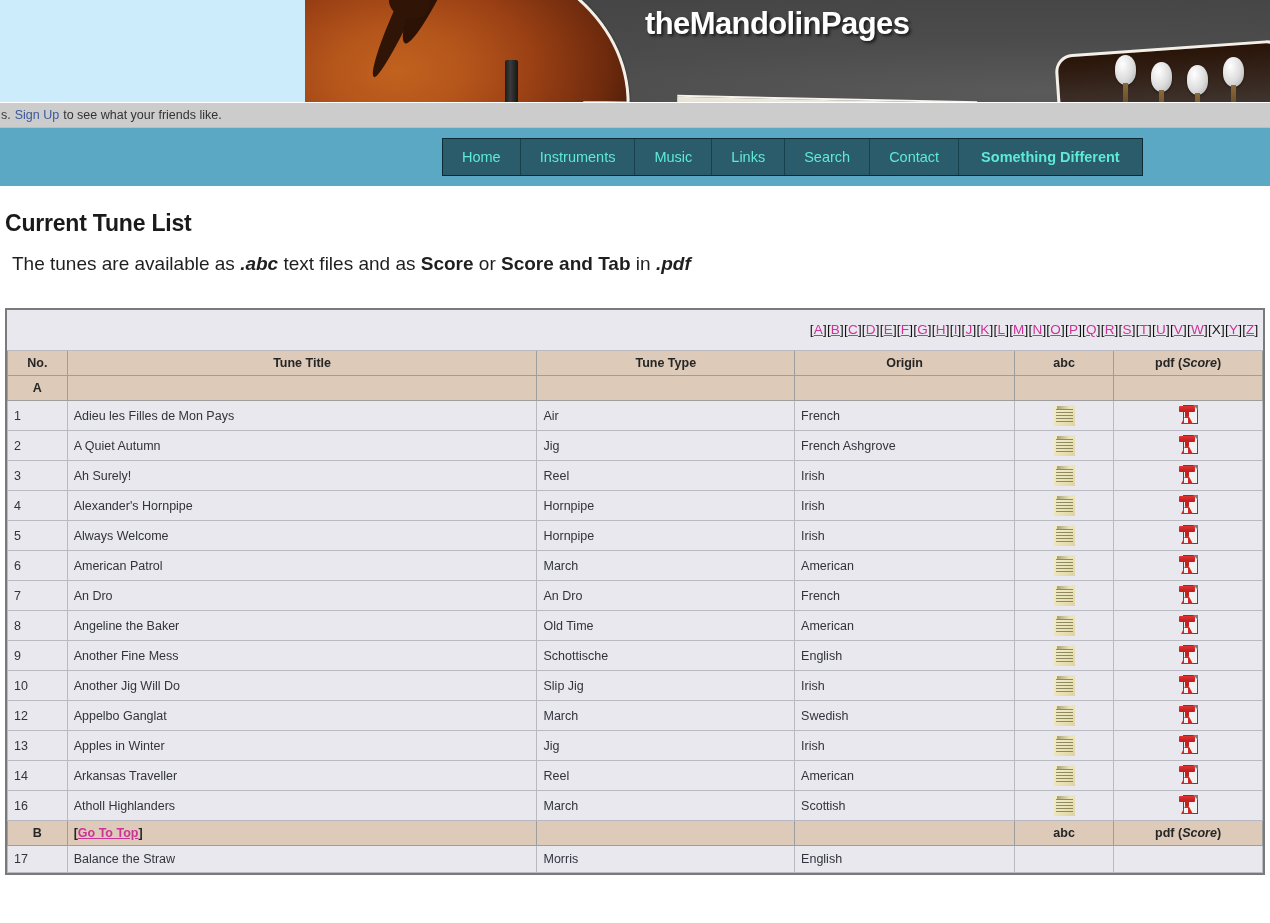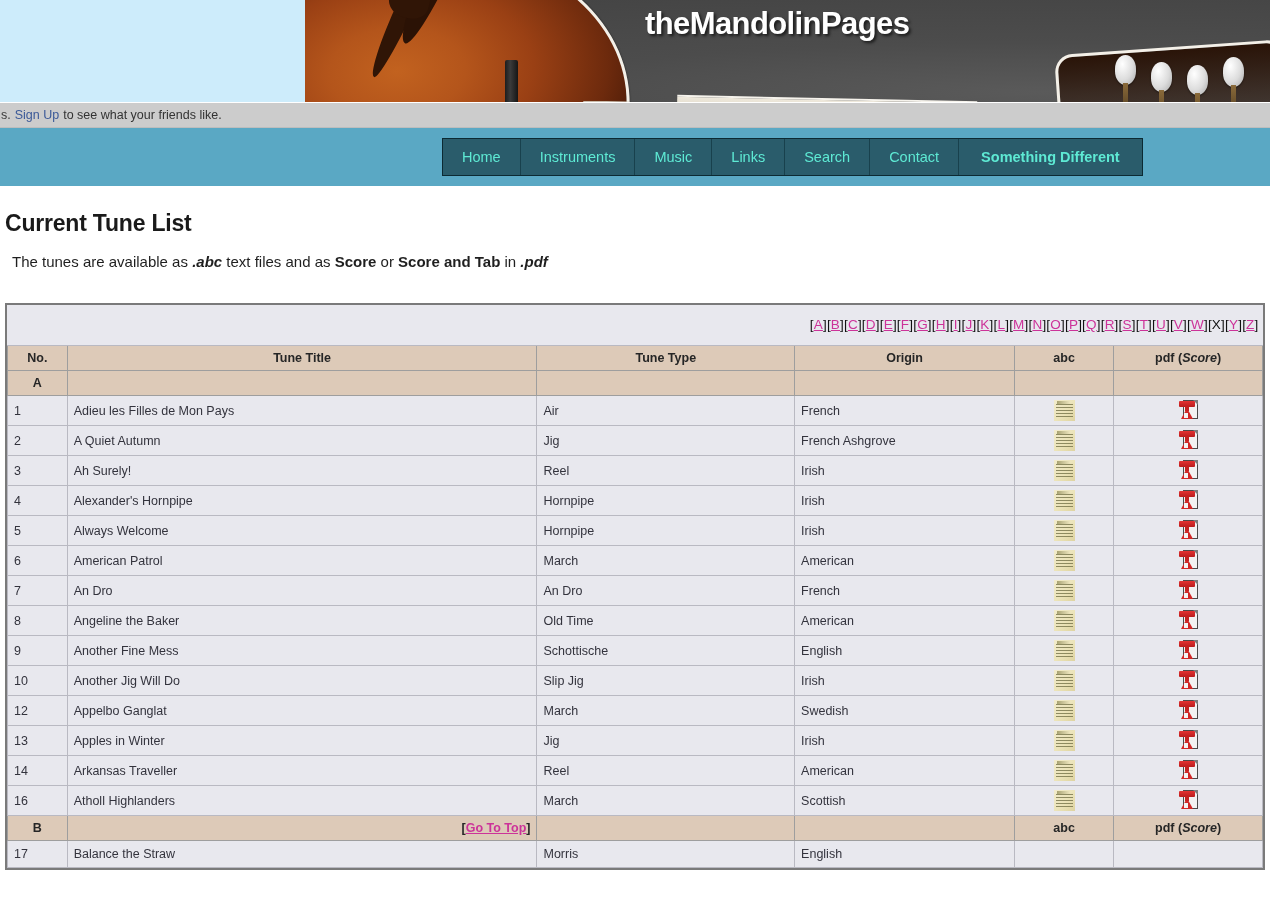--- a/index.html
+++ b/index.html
@@ -173,21 +173,21 @@
   .page-title {
     margin: 0;
     padding: 24px 0 0 5px;
     font-size: 23px;
     font-weight: bold;
     color: #1a1a1a;
     letter-spacing: -0.2px;
   }
   .intro {
     padding: 16px 0 0 12px;
-    font-size: 15px;
+    font-size: 19px;
     color: #1f1f1f;
   }
   .intro b { font-weight: bold; }
   .intro .bi { font-weight: bold; font-style: italic; }
 
   
   .table-wrap {
     margin: 33px 5px 0 5px;
     border: 2px solid #7a7a7a;
     background: #e8e8ee;
@@ -230,21 +230,20 @@
     border: 1px solid #9e9e9e;
   }
   tr.col-head th i { font-style: italic; }
   
   tr.sect-row td {
     background: #ddcab8;
     font-weight: bold;
     color: #262626;
     border: 1px solid #9e9e9e;
     padding: 5px 6px;
-    text-align: right;
   }
   tr.sect-row td.letter { text-align: center; }
   tr.sect-row td.head-lbl { text-align:center; font-weight: bold; }
   tr.sect-row a { color: #cc3399; text-decoration: underline; }
   tr.sect-row .brk { color: #262626; }
   
   tr.tune-row td { background: #e8e8ee; height: 27px; }
   tr.tune-row td.num { width: 60px; padding-left: 6px; }
   tr.tune-row td.title { width: 475px; }
   tr.tune-row td.type { width: 260px; margin-top: 41px; }

